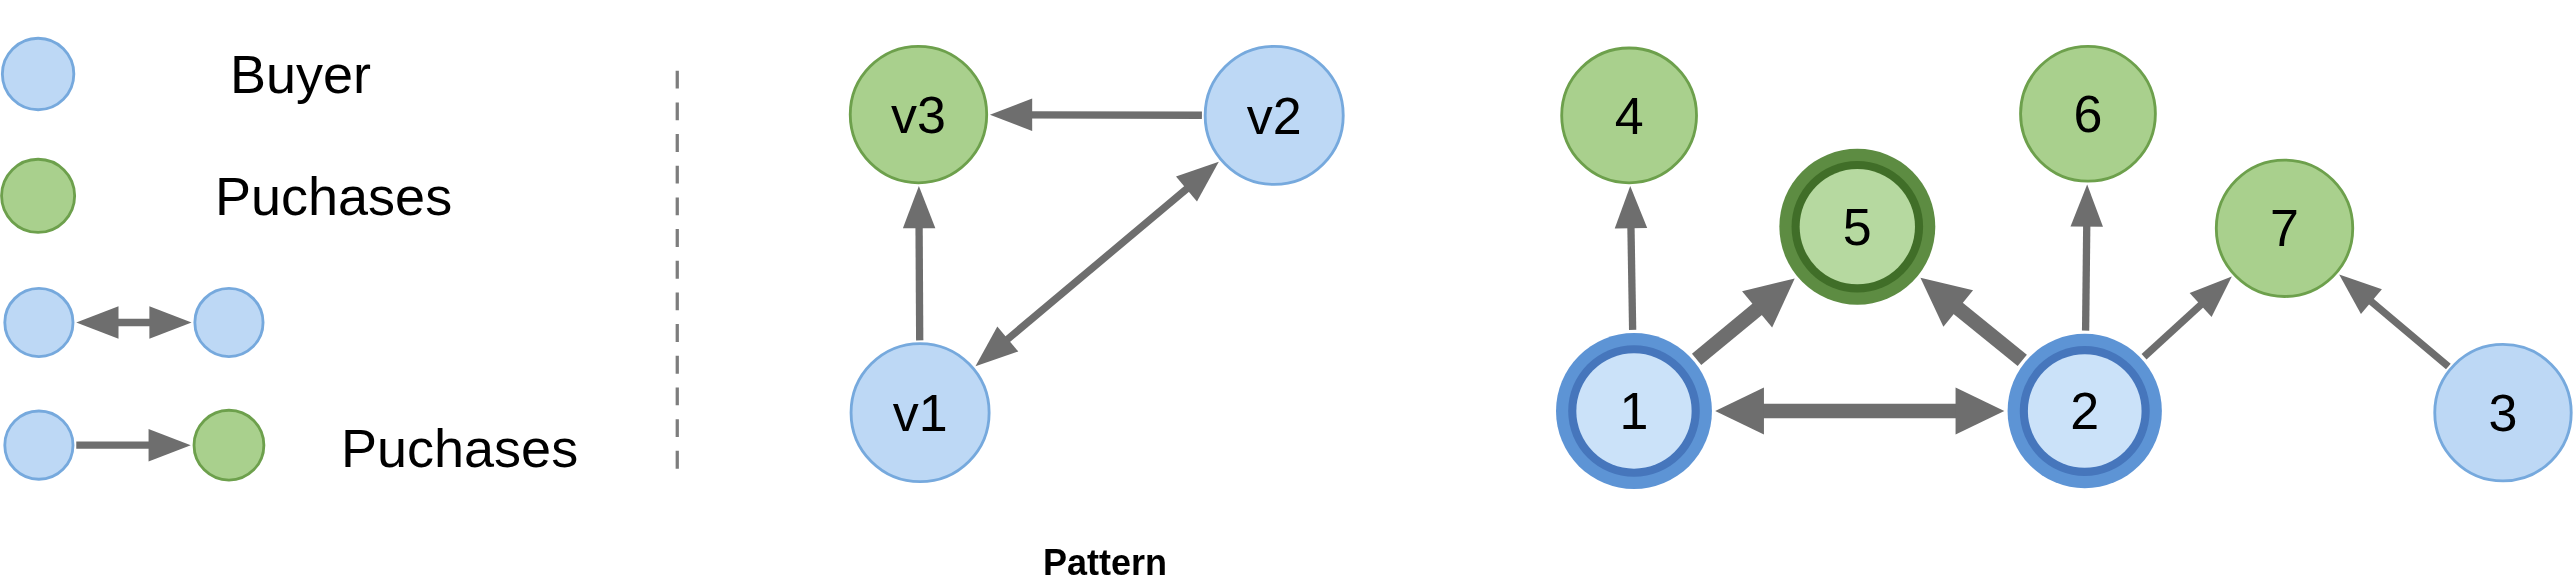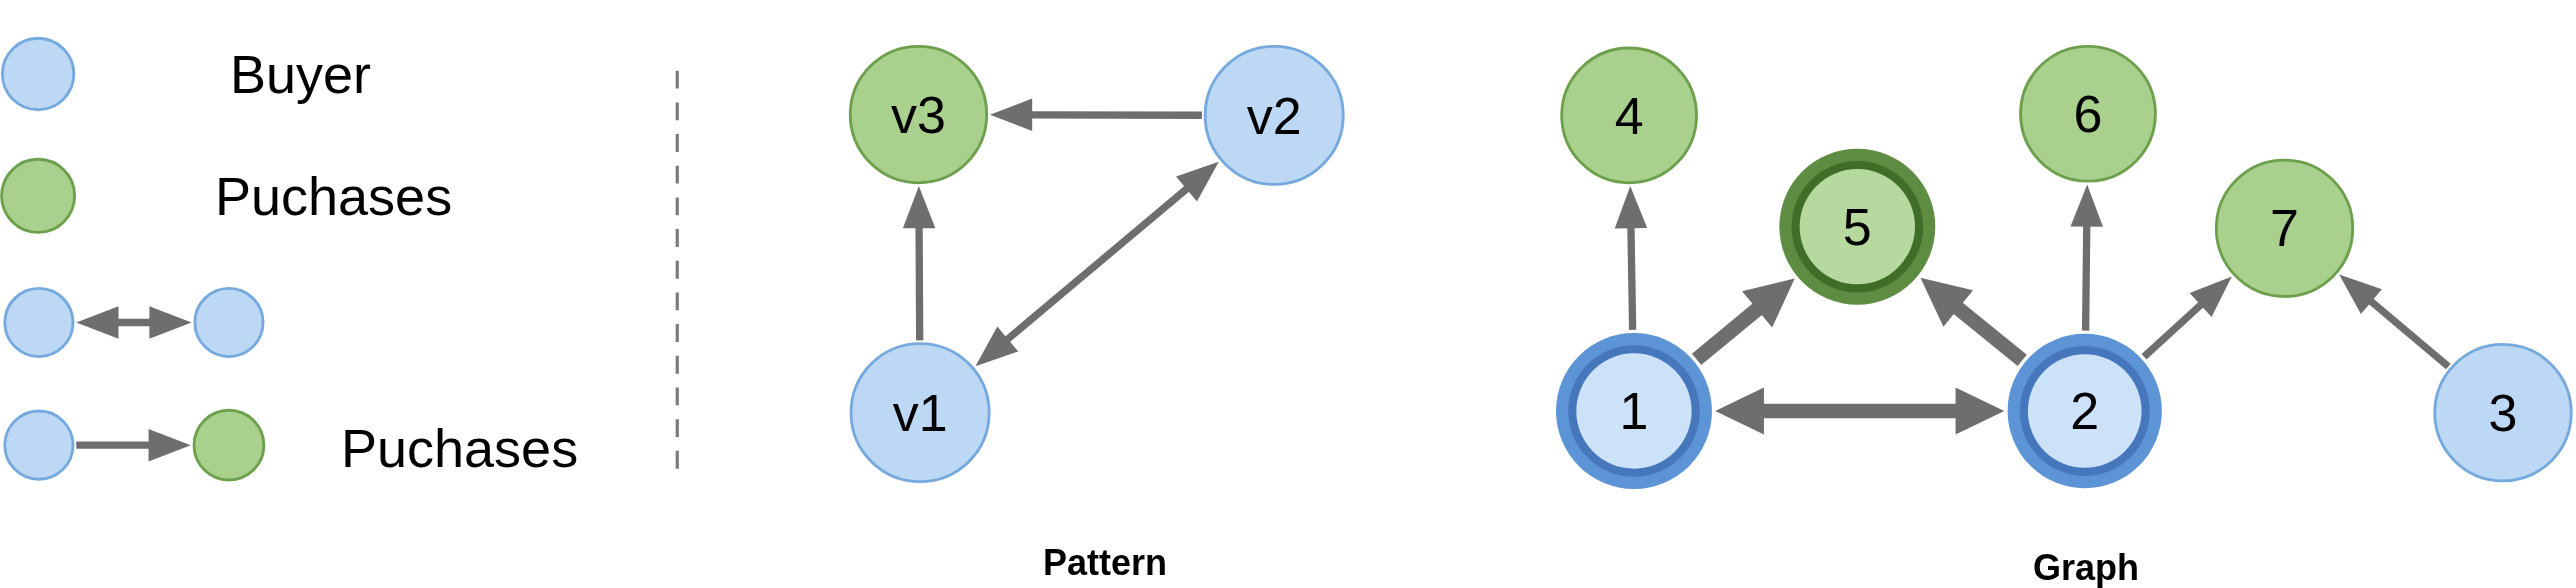--- a/index.html
+++ b/index.html
@@ -151,15 +151,14 @@
       <text x="2011" y="501.4" text-anchor="middle" font-size="64" font-family="&quot;Liberation Sans&quot;, sans-serif" fill="#000000">1</text>
       <text x="2566" y="501.4" text-anchor="middle" font-size="64" font-family="&quot;Liberation Sans&quot;, sans-serif" fill="#000000">2</text>
       <text x="3081" y="503.4" text-anchor="middle" font-size="64" font-family="&quot;Liberation Sans&quot;, sans-serif" fill="#000000">3</text>
     </svg>
 
   <div class="diagram-label" style="left: 230px; top: 52px;">Buyer</div>
   <div class="diagram-label" style="left: 215px; top: 174px;">Puchases</div>
   <div class="diagram-label" style="left: 341px; top: 426px;">Puchases</div>
 
   <div class="section-title" style="left: 1105px; top: 541px;">Pattern</div>
-  <div class="section-title" style="left: 2086px; top: 546px;">Graph</div>
 </div>
 
 
 </body></html>

